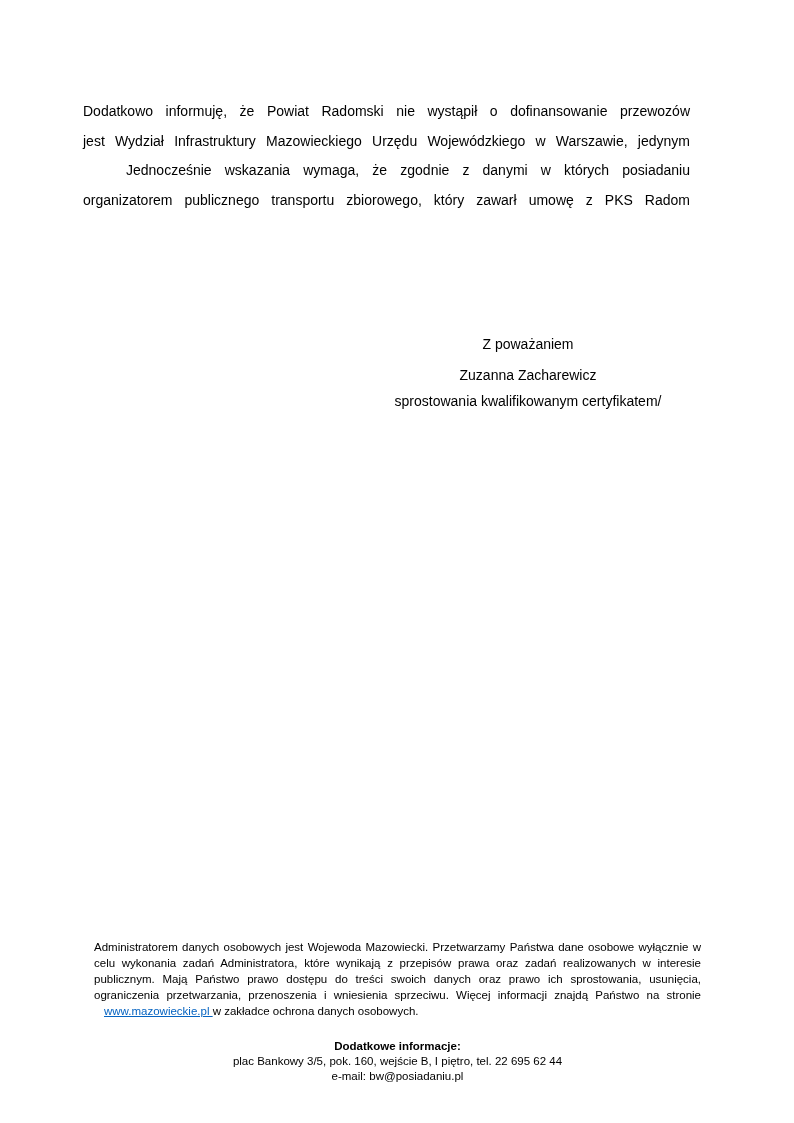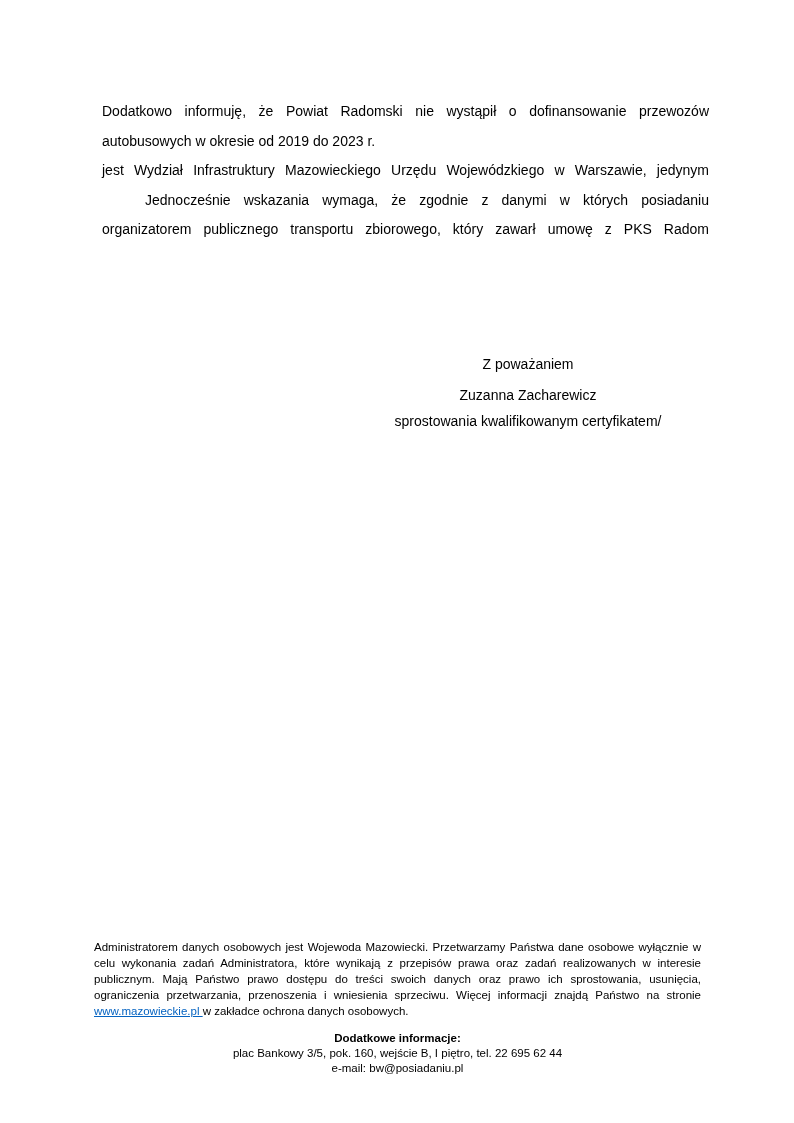--- a/index.html
+++ b/index.html
@@ -13,21 +13,21 @@
     overflow: hidden;
   }
   .page {
     position: absolute;
     inset: 0;
     background: #ffffff;
   }
   
   .letter-body {
     position: absolute;
-    left: 102px;
+    left: 83px;
     width: 607px;
     top: 97px;
     font-size: 14px;
   }
   .tline {
     line-height: 29.5px;
     height: 29.5px;
     white-space: nowrap;
     text-align: left;
   }
@@ -38,57 +38,56 @@
   }
   .tline.indent { padding-left: 43px; }
   
   .signature {
     position: absolute;
     left: 355px;
     width: 346px;
     top: 329px;
     text-align: center;
     font-size: 14px;
-    margin-top: 20px;
   }
   .sig-line { line-height: 30.5px; }
   .sig-esign { line-height: 22px; }
   
   .footer {
     position: absolute;
     left: 94px;
     width: 607px;
     top: 939px;
     font-size: 11.5px;
   }
   .rodo {
     text-align: justify;
     line-height: 16px;
   }
   .rodo .link {
     color: #0563C1;
     text-decoration: underline;
     cursor: pointer;
+    margin-left: 10px;
   }
   .contact {
-    margin-top: 12px;
+    margin-top: 20px;
     text-align: center;
     line-height: 15px;
   }
   .contact-heading { font-weight: bold; }
 </style>
 </head>
 <body>
 
 <div class="page">
 
   <div class="letter-body">
     <div class="para">
       <div class="tline just">Dodatkowo informuję, że Powiat Radomski nie wystąpił o dofinansowanie przewozów</div>
-      <div class="tline">autobusowych w okresie od 2019 do 2023 r.</div>
     </div>
     <div class="para">
       <div class="tline just">jest Wydział Infrastruktury Mazowieckiego Urzędu Wojewódzkiego w Warszawie, jedynym</div>
       <div class="tline just indent">Jednocześnie wskazania wymaga, że zgodnie z danymi w których posiadaniu</div>
       <div class="tline just">organizatorem publicznego transportu zbiorowego, który zawarł umowę z PKS Radom</div>
     </div>
   </div>
 
   <div class="signature">
     <div class="sig-line">Z poważaniem</div>

